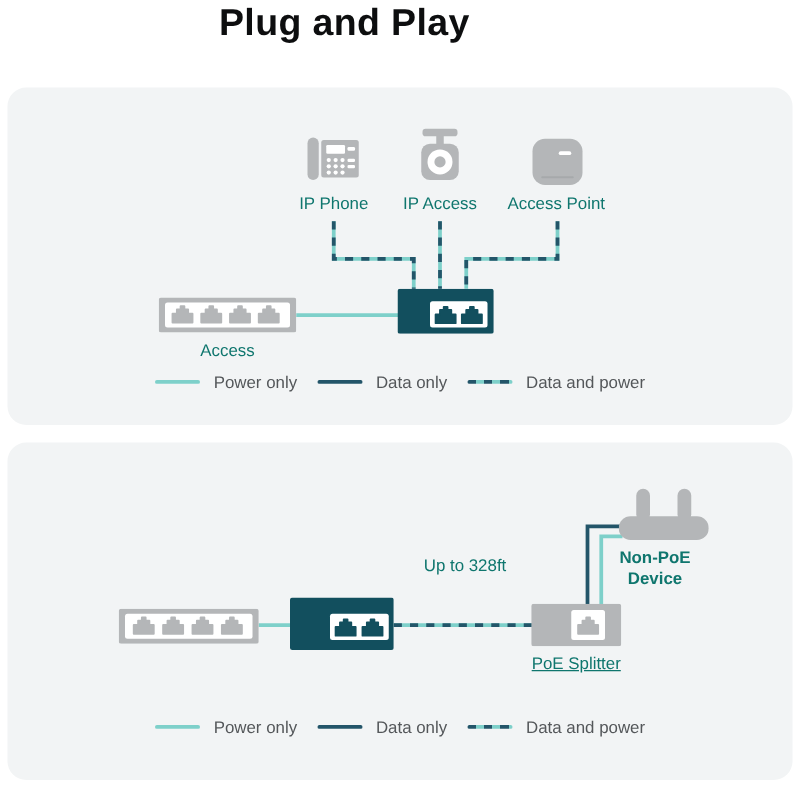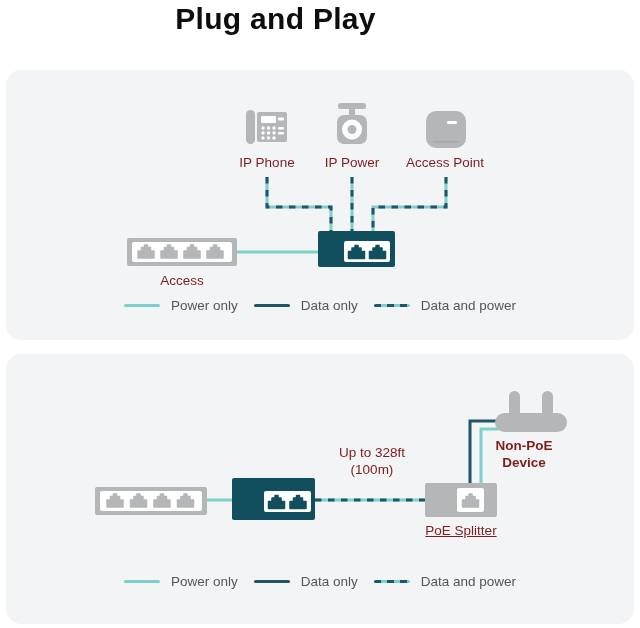--- a/index.html
+++ b/index.html
@@ -13,21 +13,21 @@
   }
   .panel {
     position:absolute; left:6px; width:628px; height:270px;
     background:#f2f4f5; border-radius:15px;
   }
   #panel1 { top:70px; }
   #panel2 { top:354px; }
   .lines { position:absolute; left:0; top:0; z-index:1; }
   .device { position:absolute; z-index:2; line-height:0; }
   .dev-label {
-    position:absolute; z-index:3; font-size:13.5px; color:#7f1d1d;
+    position:absolute; z-index:3; font-size:13.5px; color:#0f766e;
     text-align:center; line-height:17px;
   }
   .legend {
     position:absolute; left:0; width:100%; z-index:3;
     display:flex; justify-content:center; align-items:center; gap:16px;
   }
   .legend-item { display:flex; align-items:center; gap:11px; }
   .swatch { width:36px; height:3px; border-radius:2px; }
   .sw-power { background:#7ed0ca; }
   .sw-data  { background:#235569; }
@@ -119,21 +119,21 @@
       <rect x="0" y="0" width="77" height="36" rx="2" fill="#124f5e"></rect>
       <rect x="26" y="10" width="46" height="21" rx="2" fill="#ffffff"></rect>
       <g fill="#124f5e" stroke="#124f5e" stroke-width="1.5" stroke-linejoin="round">
         <path transform="translate(29.5,13.5)" d="M1,14 V7 h3.5 V3.5 h3 V1 h3 v2.5 h3 V7 h3.5 v7 z"></path>
         <path transform="translate(50.5,13.5)" d="M1,14 V7 h3.5 V3.5 h3 V1 h3 v2.5 h3 V7 h3.5 v7 z"></path>
       </g>
     </svg>
   </div>
 
   <div class="dev-label" style="left:211px; top:84px; width:100px;">IP Phone</div>
-  <div class="dev-label" style="left:296px; top:84px; width:100px;">IP Power</div>
+  <div class="dev-label" style="left:296px; top:84px; width:100px;">IP Access</div>
   <div class="dev-label" style="left:389px; top:84px; width:100px;">Access Point</div>
   <div class="dev-label" style="left:121px; top:202px; width:110px;">Access</div>
 
   <div class="legend" style="top:228px;">
     <div class="legend-item">
       <span class="swatch sw-power"></span>
       <span class="legend-label">Power only</span>
     </div>
     <div class="legend-item">
       <span class="swatch sw-data"></span>
@@ -210,21 +210,20 @@
     </svg>
   </div>
 
   <div class="dev-label" style="left:385px; top:168px; width:140px;text-decoration:underline;">PoE Splitter</div>
   <div class="dev-label" style="left:468px; top:83px; width:100px;font-weight:bold;">
     <div>Non-PoE</div>
     <div>Device</div>
   </div>
   <div class="dev-label" style="left:296px; top:90px; width:140px;">
     <div>Up to 328ft</div>
-    <div>(100m)</div>
   </div>
 
   <div class="legend" style="top:220px;">
     <div class="legend-item">
       <span class="swatch sw-power"></span>
       <span class="legend-label">Power only</span>
     </div>
     <div class="legend-item">
       <span class="swatch sw-data"></span>
       <span class="legend-label">Data only</span>

